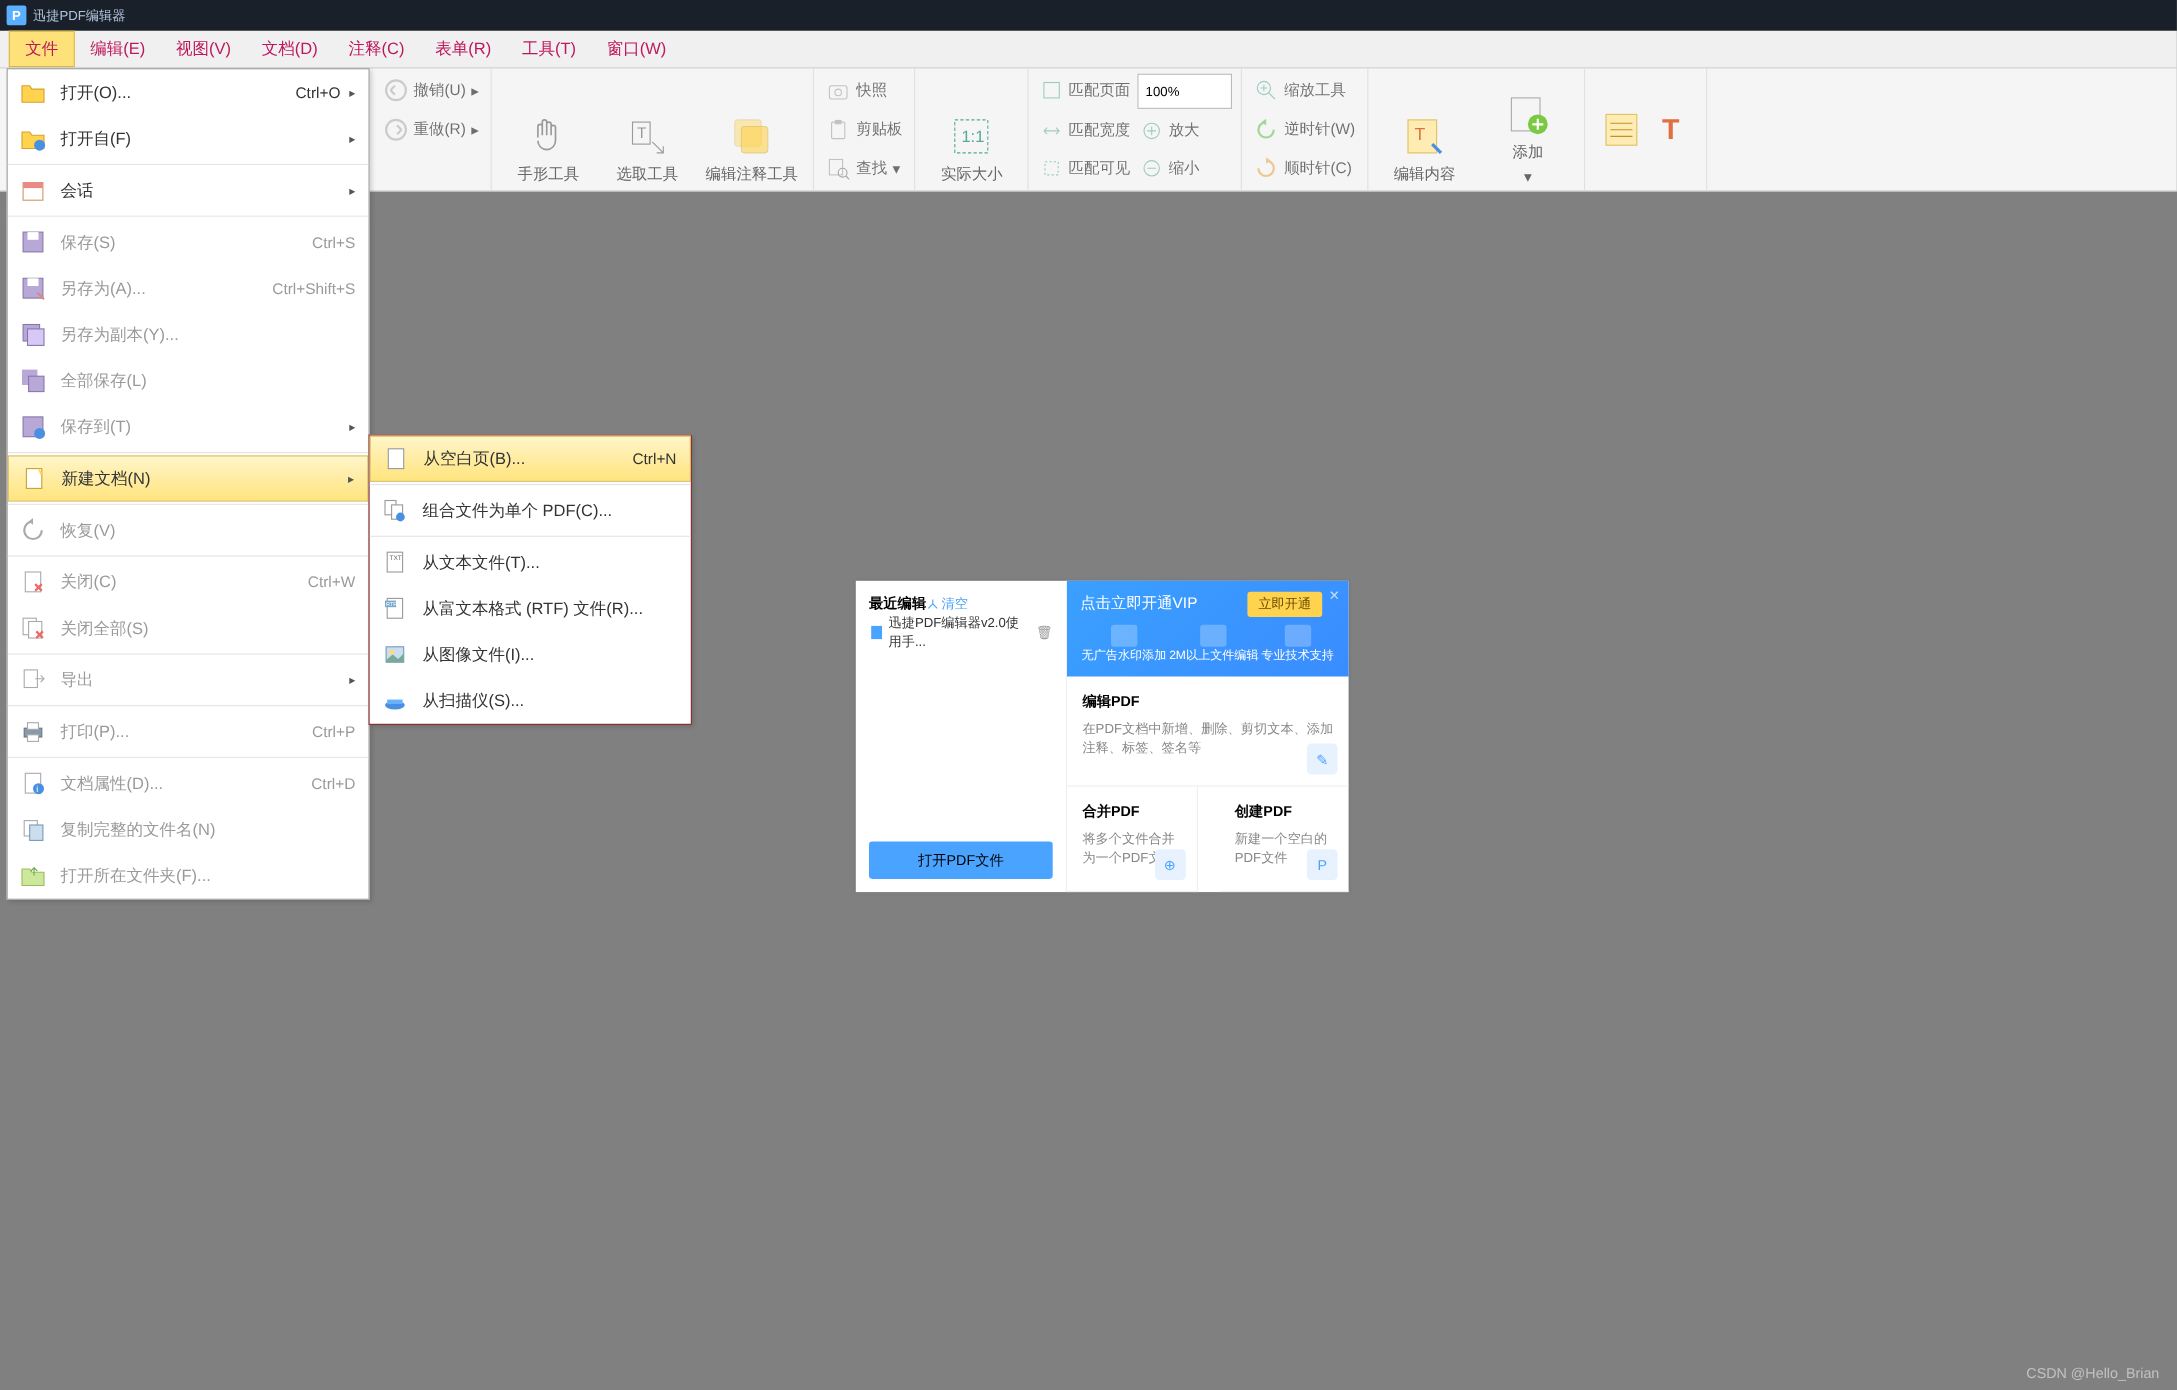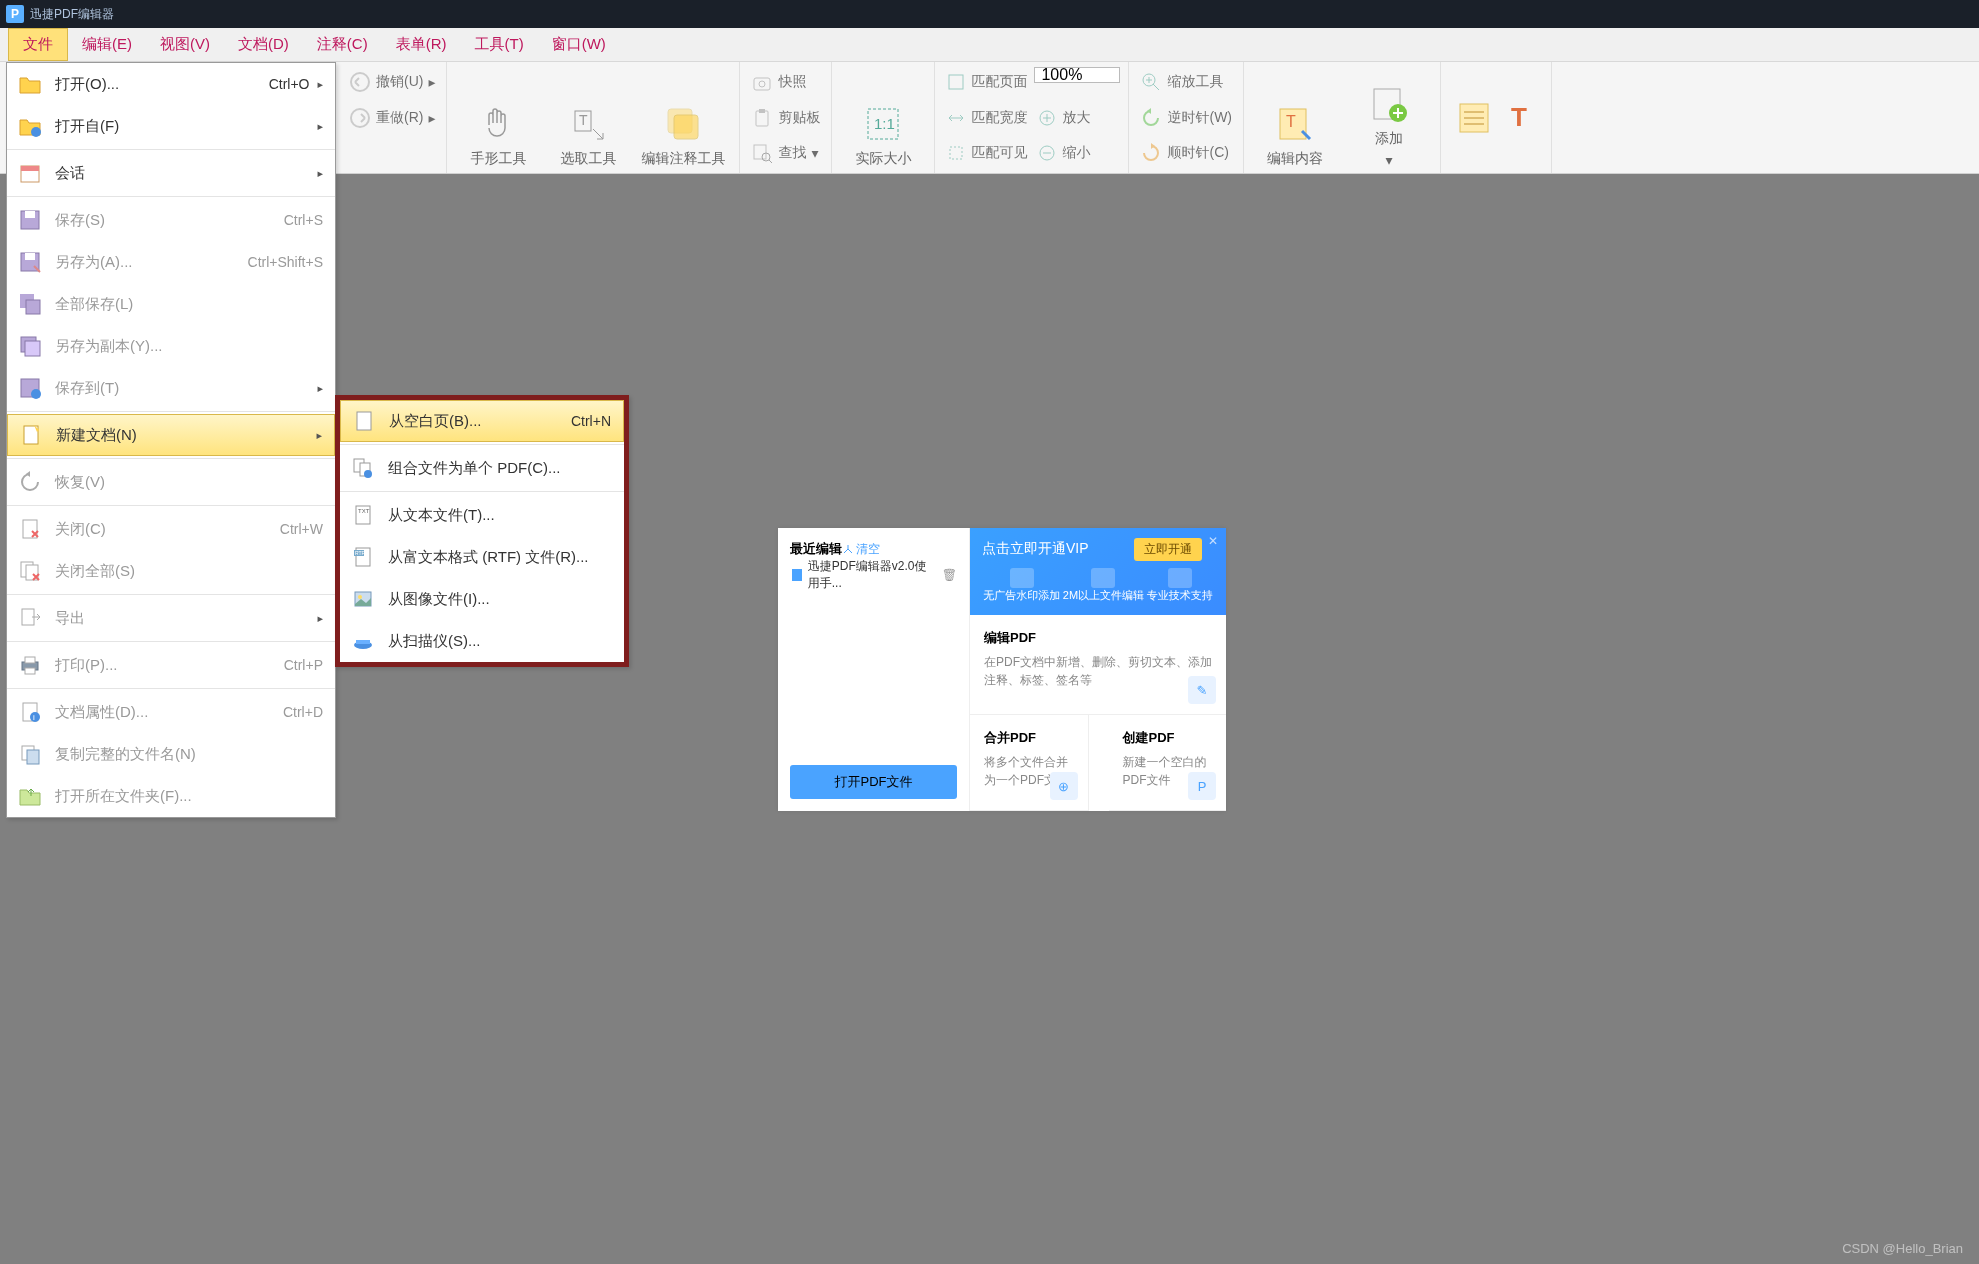--- a/index.html
+++ b/index.html
@@ -12,35 +12,35 @@
 .menubar .menu-item { padding: 6px 14px; font-size: 15px; color: #be185d; cursor: default; }
 .menubar .menu-item.active { background: #ffe17a; border: 1px solid #d9b84a; }
 
 .ribbon { background: #f5f5f5; height: 112px; display: flex; border-bottom: 1px solid #d0d0d0; overflow: hidden; padding-left: 338px; }
 .ribbon-group { display: flex; flex-direction: column; padding: 5px 8px; border-right: 1px solid #e0e0e0; justify-content: space-between; }
 .ribbon-row { display: flex; align-items: flex-start; gap: 4px; }
 .ribbon-btn { display: flex; align-items: center; gap: 5px; font-size: 14px; color: #000000; padding: 3px; min-height: 30px; }
 .ribbon-btn.disabled { opacity: 0.55; }
 .ribbon-big { display: flex; flex-direction: column; align-items: center; justify-content: center; width: 86px; font-size: 14px; color: #666; text-align: center; gap: 4px; }
 .ribbon-big .big-icon { width: 44px; height: 44px; display: flex; align-items: center; justify-content: center; }
-.zoom-input { width: 86px; height: 16px; border: 1px solid #bbb; background: white; padding: 2px 6px; font-size: 16px; }
+.zoom-input { width: 86px; height: 32px; border: 1px solid #bbb; background: white; padding: 2px 6px; font-size: 12px; }
 
 
 .dropdown { position: absolute; top: 62px; left: 6px; width: 330px; background: white; border: 1px solid #9a9a9a; box-shadow: 2px 2px 4px rgba(0,0,0,0.15); z-index: 10; }
 .dd-item { display: flex; align-items: center; height: 42px; padding: 0 12px 0 10px; font-size: 15px; color: #333; position: relative; }
 .dd-item.disabled { color: #9a9a9a; }
 .dd-item.highlighted { background: linear-gradient(#fff5c8,#ffe47e); border: 1px solid #d9b84a; }
 .dd-item .dd-icon { width: 26px; height: 26px; margin-right: 12px; display: flex; align-items: center; justify-content: center; flex-shrink: 0; }
 .dd-item .dd-label { flex: 1; }
 .dd-item .dd-shortcut { color: inherit; font-size: 14px; margin-left: 10px; }
 .dd-item .dd-arrow { margin-left: 8px; color: #555; font-size: 11px; }
 .dd-sep { height: 1px; background: #e4e4e4; margin: 2px 0; }
 
 
-.submenu { position: absolute; top: 395px; left: 335px; width: 294px; background: white; border: 5px solid #7f1d1d; box-shadow: 2px 2px 4px rgba(0,0,0,0.15); z-index: 11; }
+.submenu { position: absolute; top: 395px; left: 335px; width: 294px; background: white; border: 1px solid #7f1d1d; box-shadow: 2px 2px 4px rgba(0,0,0,0.15); z-index: 11; }
 .submenu .dd-item { height: 42px; }
 
 
 .side-panel { position: absolute; top: 528px; left: 778px; width: 448px; background: white; display: flex; font-size: 13px; box-shadow: 0 0 4px rgba(0,0,0,0.1); }
 .sp-left { width: 192px; border-right: 1px solid #eee; padding: 12px; display: flex; flex-direction: column; }
 .sp-left-header { display: flex; justify-content: flex-start; align-items: center; margin-bottom: 0; }
 .sp-left-header .clear { color: #4aa3ff; font-size: 12px; display: flex; align-items: center; gap: 2px; }
 .sp-file { display: flex; align-items: center; gap: 6px; font-size: 12px; color: #333; }
 .sp-file .trash { margin-left: auto; color: #999; }
 .sp-open-btn { margin-top: auto; background: #4aa3ff; color: #000000; text-align: center; padding: 8px; border-radius: 3px; font-size: 13px; }
@@ -331,34 +331,34 @@
           <rect x="7" y="3" width="10" height="7" fill="white"></rect>
           <path d="M16 16 L22 22" stroke="#d88" stroke-width="2"></path>
         </svg>
       </div>
     <span class="dd-label">另存为(A)...</span>
     <span class="dd-shortcut">Ctrl+Shift+S</span>
   </div>
   <div class="dd-item disabled">
     <div class="dd-icon">
         <svg width="24" height="24">
+          <rect x="3" y="3" width="15" height="15" fill="#b8a8d8" stroke="#8878a8"></rect>
+          <rect x="7" y="7" width="15" height="15" fill="#d8c8f8" stroke="#8878a8"></rect>
+        </svg>
+      </div>
+    <span class="dd-label">另存为副本(Y)...</span>
+  </div>
+  <div class="dd-item disabled">
+    <div class="dd-icon">
+        <svg width="24" height="24">
           <rect x="2" y="2" width="14" height="14" fill="#b8a8d8"></rect>
           <rect x="8" y="8" width="14" height="14" fill="#b8a8d8" stroke="#8878a8"></rect>
         </svg>
       </div>
     <span class="dd-label">全部保存(L)</span>
-  </div>
-  <div class="dd-item disabled">
-    <div class="dd-icon">
-        <svg width="24" height="24">
-          <rect x="3" y="3" width="15" height="15" fill="#b8a8d8" stroke="#8878a8"></rect>
-          <rect x="7" y="7" width="15" height="15" fill="#d8c8f8" stroke="#8878a8"></rect>
-        </svg>
-      </div>
-    <span class="dd-label">另存为副本(Y)...</span>
   </div>
   <div class="dd-item disabled">
     <div class="dd-icon">
         <svg width="24" height="24">
           <rect x="3" y="3" width="18" height="18" fill="#b8a8d8" stroke="#8878a8"></rect>
           <circle cx="18" cy="18" r="5" fill="#4a90e2"></circle>
         </svg>
       </div>
     <span class="dd-label">保存到(T)</span>
     <span class="dd-arrow">▸</span>

